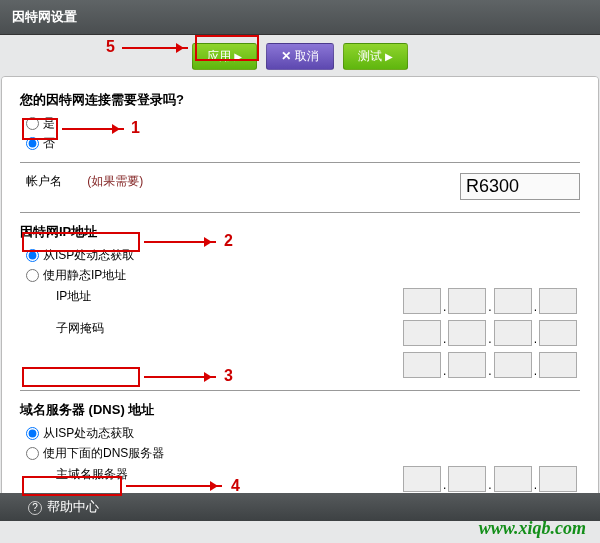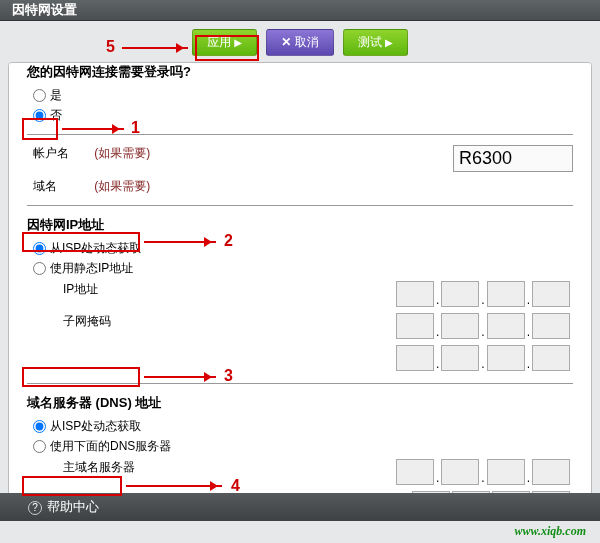--- a/index.html
+++ b/index.html
@@ -1,43 +1,43 @@
 <!DOCTYPE html>
 <html><head>
 <meta charset="utf-8">
 <style>
 *{box-sizing:border-box;margin:0;padding:0;}
 body{font-family:"Microsoft YaHei",Arial,sans-serif;font-size:12px;background:#fff;}
 .window{width:600px;height:543px;position:relative;background:#e7e8e9;}
-.titlebar{background:linear-gradient(#5f6466,#4a4e50);color:#fff;padding:1px 12px;font-weight:bold;font-size:13px;border-bottom:1px solid #333;}
+.titlebar{background:linear-gradient(#5f6466,#4a4e50);color:#fff;padding:8px 12px;font-weight:bold;font-size:13px;border-bottom:1px solid #333;}
 .toolbar{padding:8px 1px 6px;text-align:center;position:relative;}
 .btn{display:inline-block;padding:4px 14px;border-radius:3px;color:#fff;font-size:12px;margin:0 3px;cursor:pointer;border:1px solid rgba(0,0,0,.2);}
 .btn-green{background:linear-gradient(#8fd42c,#5fb60e);}
 .btn-purple{background:linear-gradient(#8b76d6,#5d48b0);}
 .arrow{font-size:10px;margin-left:3px;}
-.content{background:#fff;margin:0 8px;border:1px solid #bbb;border-radius:4px;height:445px;overflow-y:scroll;padding:0 18px 14px 18px;position:relative;}
+.content{background:#fff;margin:0 1px;border:1px solid #bbb;border-radius:4px;height:445px;overflow-y:scroll;padding:14px 18px 14px 18px;position:relative;}
 .content::-webkit-scrollbar{width:14px;}
 .content::-webkit-scrollbar-track{background:#eee;border-left:1px solid #ccc;}
 .content::-webkit-scrollbar-thumb{background:#c4c4c4;border:1px solid #999;border-radius:2px;}
 .sect-title{font-weight:bold;font-size:13px;margin-bottom:6px;}
 .opt-row{margin:3px 0 3px 6px;}
 .opt-row label{display:inline-block;vertical-align:middle;}
 .divider{border:none;border-top:1px solid #999;margin:10px 0;}
 .field-row{margin:4px 0;padding-left:6px;}
 .field-label{display:inline-block;width:58px;font-weight:normal;}
 .hint{color:#7f1d1d;}
 .text-in{border:1px solid #999;background:#fafafa;padding:2px 5px;width:120px;font-size:18px;}
 .wide-label{display:inline-block;width:140px;margin-left:30px;}
 .octet-box{display:inline-block;width:38px;height:26px;border:1px solid #aaa;background:#eee;margin:0 1px;vertical-align:middle;}
 .octets{float:right;margin-right:2px;}
 .dot{display:inline-block;vertical-align:bottom;margin:0 1px;}
 .clear{clear:both;height:2px;}
 .footer{position:absolute;left:0;right:0;bottom:22px;background:linear-gradient(#565a5c,#3d4143);color:#fff;padding:5px 28px;font-size:13px;}
 .help-ic{display:inline-block;width:14px;height:14px;border:1px solid #ccc;border-radius:50%;text-align:center;line-height:12px;font-size:10px;margin-right:5px;}
-.watermark{position:absolute;right:14px;bottom:4px;font-weight:bold;font-size:12px;color:#148f1a;font-family:Georgia,serif;font-style:italic;}
+.watermark{position:absolute;right:14px;bottom:4px;font-weight:bold;font-size:18px;color:#148f1a;font-family:Georgia,serif;font-style:italic;}
 .annot{position:absolute;color:#c00;font-weight:bold;font-size:16px;font-family:Arial;z-index:40;pointer-events:none;}
 .annot-arrow{position:absolute;height:2px;background:#d80000;z-index:40;pointer-events:none;}
 .annot-arrow:after{content:"";position:absolute;right:-1px;top:-4px;border:5px solid transparent;border-left:8px solid #d80000;}
 .hl{position:absolute;border:2px solid #d80000;z-index:39;pointer-events:none;}
 input[type=radio]{vertical-align:middle;margin-right:4px;}
 </style>
 </head>
 <body>
 
 <div class="window">
@@ -56,24 +56,20 @@
     <div class="opt-row"><label><input type="radio" name="login" style=""><span>是</span></label></div>
     <div class="opt-row"><label><input type="radio" name="login" checked="" style=""><span>否</span></label></div>
 
     <hr class="divider">
 
     <div class="field-row">
       <span class="field-label">帐户名</span>
       <span class="hint">(如果需要)</span>
       <input class="text-in" style="float: right;" value="R6300">
       <div class="clear"></div>
-    </div>
-    <div class="field-row">
-      <span class="field-label">域名</span>
-      <span class="hint">(如果需要)</span>
     </div>
 
     <hr class="divider">
 
     <div class="sect-title">因特网IP地址</div>
     <div class="opt-row"><label><input type="radio" name="ip" checked="" style=""><span>从ISP处动态获取</span></label></div>
     <div class="opt-row"><label><input type="radio" name="ip" style=""><span>使用静态IP地址</span></label></div>
 
     <div class="field-row"><span class="wide-label">IP地址</span>
       <span class="octets"><span class="octet-box"></span><span class="dot">.</span><span class="octet-box"></span><span class="dot">.</span><span class="octet-box"></span><span class="dot">.</span><span class="octet-box"></span></span><div class="clear"></div>

